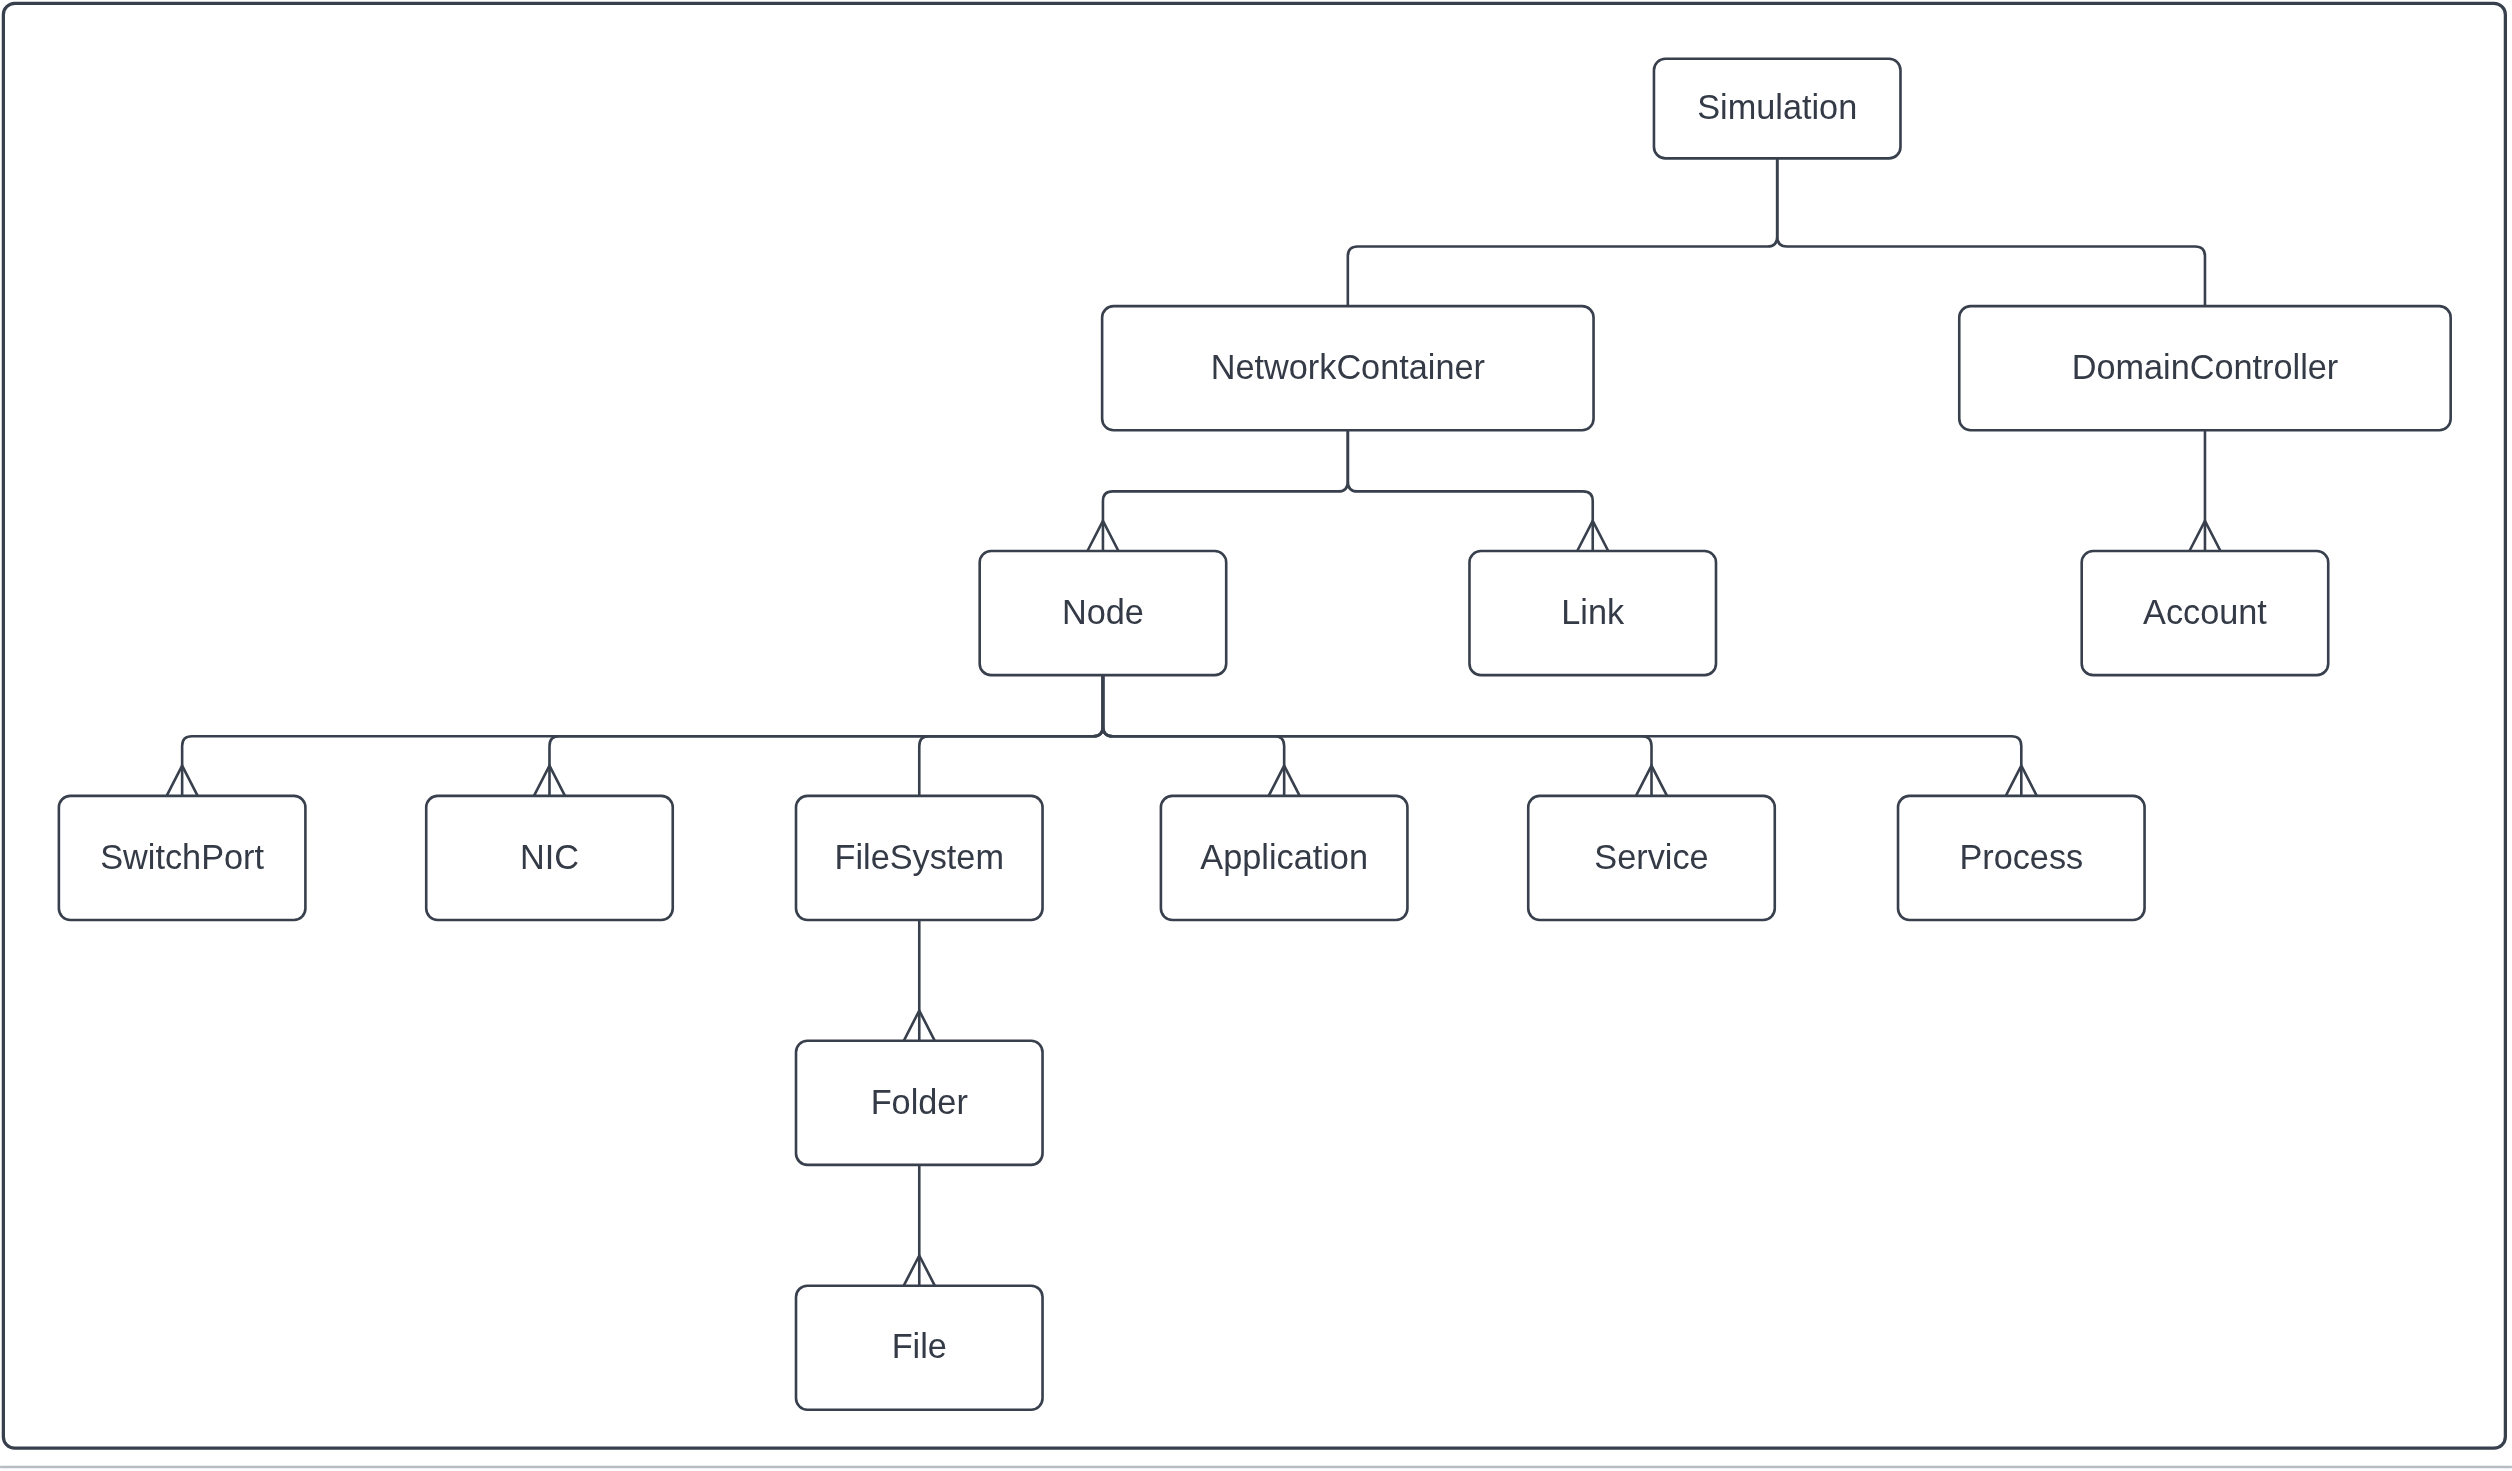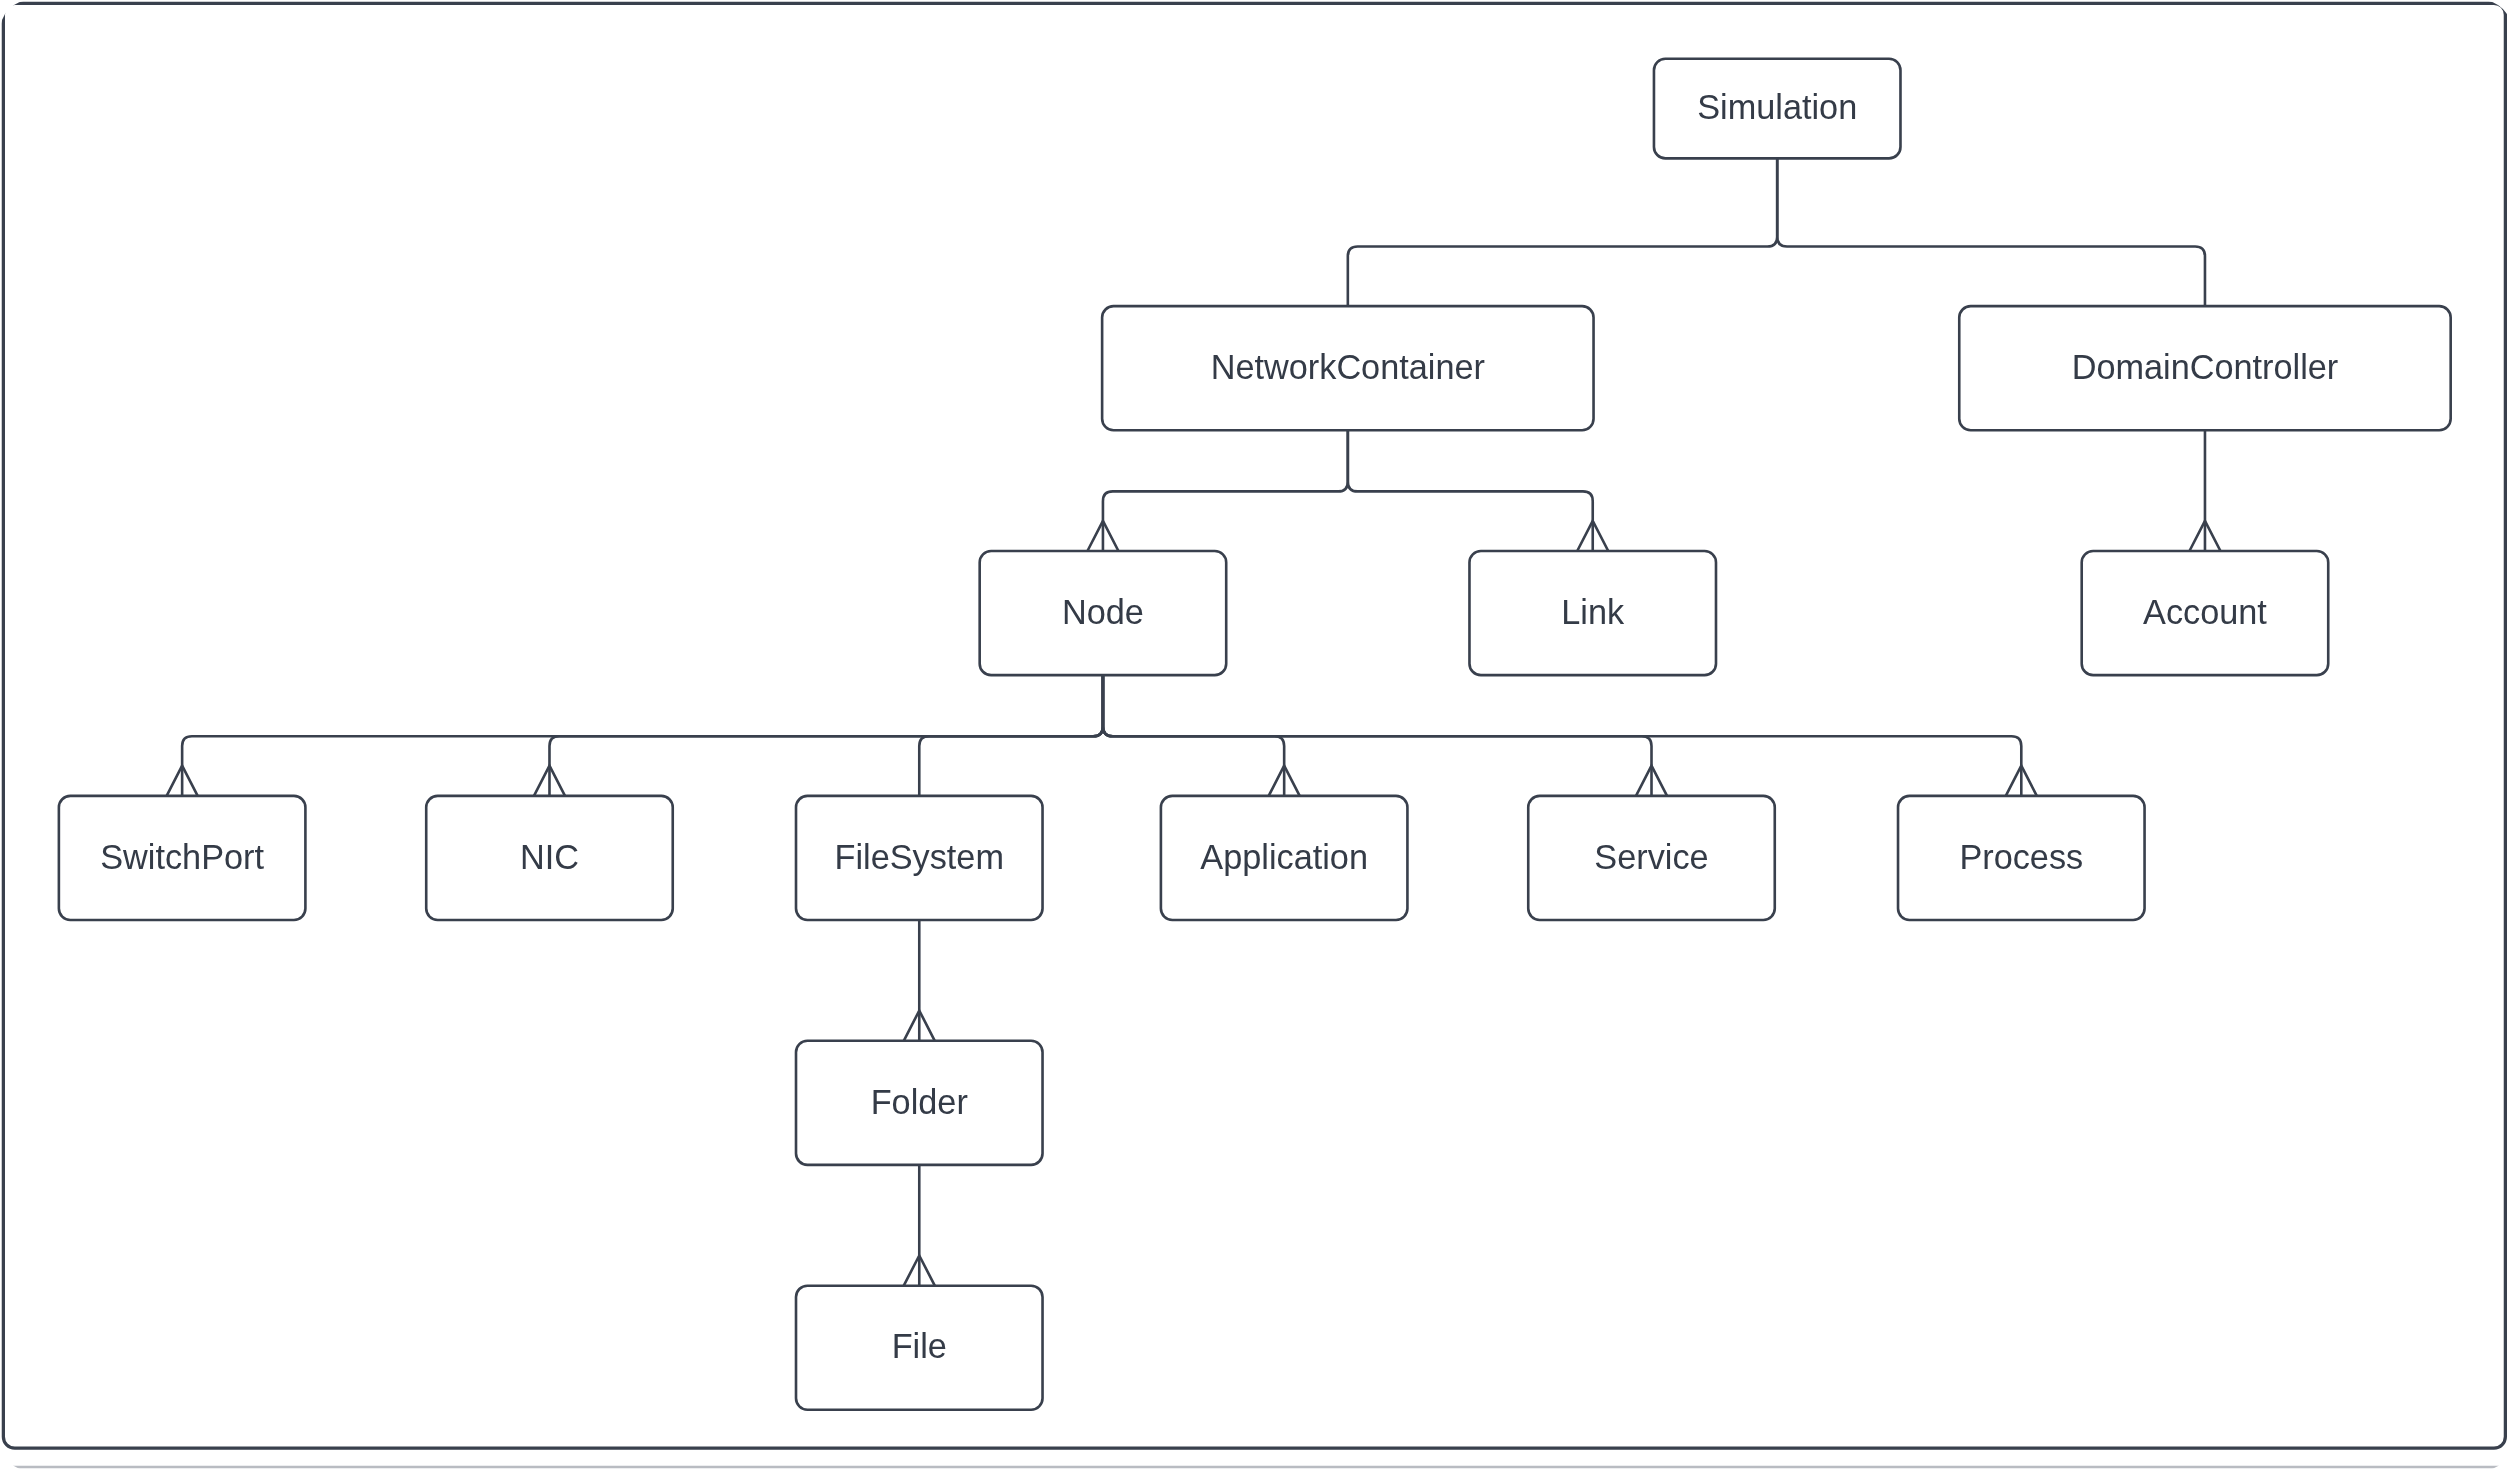--- a/index.html
+++ b/index.html
@@ -9,21 +9,20 @@
   }
   body {
     font-family: "Liberation Sans", sans-serif;
   }
   #canvas-root {
     position: relative;
     width: 2512px;
     height: 1471px;
     background: #ffffff;
     overflow: hidden;
-    border-radius: 31px;
   }
   #diagram-svg {
     display: block;
     width: 2512px;
     height: 1471px;
   }
   .page-frame {
     fill: none;
     stroke: #39404d;
     stroke-width: 4;

